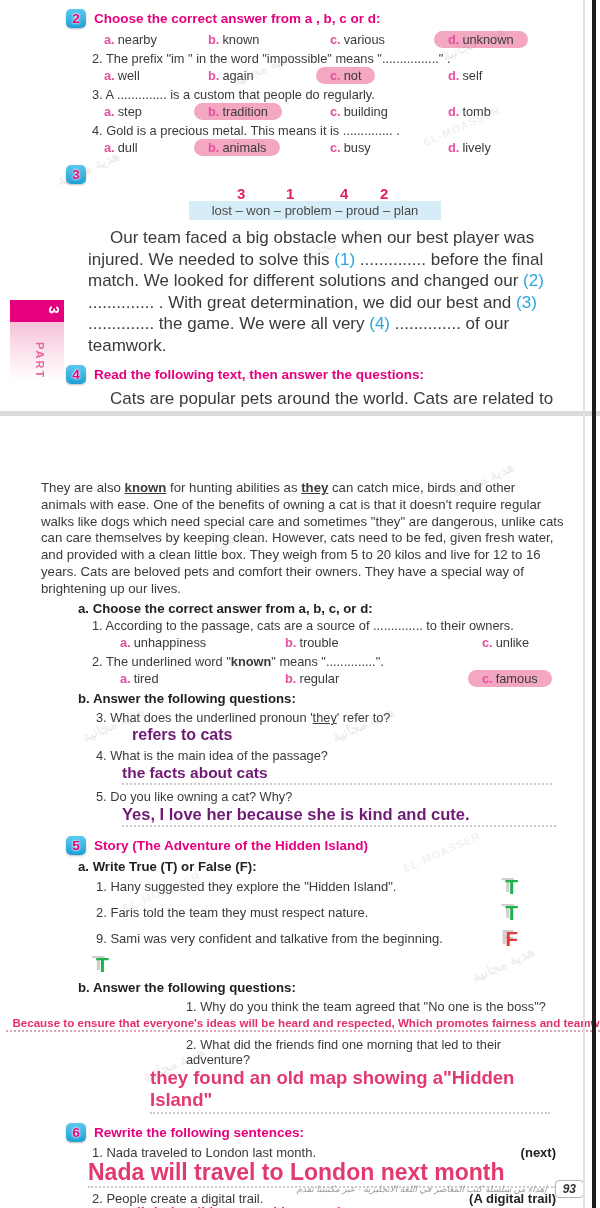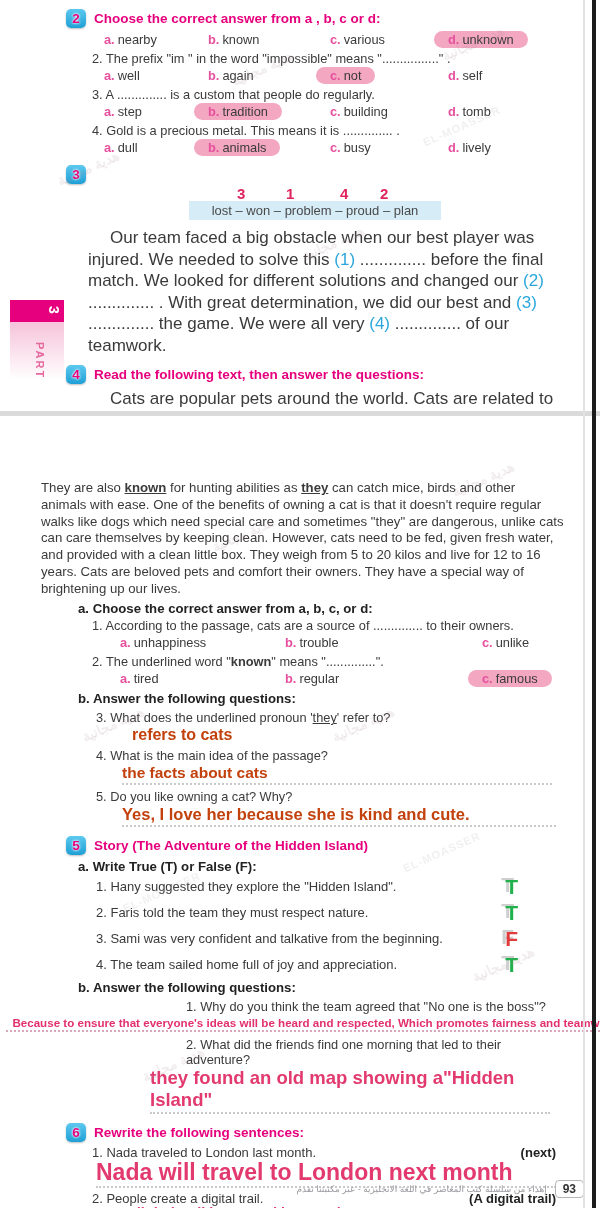--- a/index.html
+++ b/index.html
@@ -46,44 +46,44 @@
   .part-num{position:absolute;right:6px;top:2px;color:#fff;font-weight:800;font-size:14px;
             display:inline-block;transform:rotate(90deg);}
   .part-grad{height:58px;background:linear-gradient(180deg,#f6c3da,rgba(255,255,255,0));
              position:relative;}
   .part-word{position:absolute;left:36px;top:20px;color:#e6699f;font-weight:700;font-size:11px;
              letter-spacing:2px;display:inline-block;transform:rotate(90deg);transform-origin:left top;}
 
   .p2-para{margin:64px 36px 4px 41px;font-size:13.2px;line-height:1.27;}
   .sub-title{font-weight:700;font-size:13.2px;color:#222;margin:4px 0 2px 12px;}
   .bq{font-size:12.8px;margin:4px 0 0 30px;}
-  .hw{color:#c2410c;font-weight:800;}
+  .hw{color:#701a75;font-weight:800;}
   .hw-ans3{font-size:16px;margin:1px 12px 2px 66px;}
   .hw-ans4{font-size:15.5px;margin:1px 12px 3px 56px;border-bottom:2px dotted #c9c9c9;padding-bottom:1px;}
   .hw-ans5{font-size:16.5px;margin:1px 8px 4px 56px;border-bottom:2px dotted #c9c9c9;padding-bottom:1px;}
 
   .tf-row{display:flex;justify-content:space-between;align-items:center;
           margin:0 46px 5px 30px;font-size:13px;}
   .tf-ans{font-size:21px;font-weight:800;color:#21b14c;text-shadow:-4px -2px 0 #cfcfcf;line-height:1;}
   .tf-ans.red{color:#e03a3a;}
 
   .bq2{font-size:12.8px;margin:4px 0 0 120px;}
   .long-ans{color:#e2306e;font-weight:800;font-size:11.6px;margin:2px -60px 5px -60px;
             text-align:center;border-bottom:2px dotted #d9a7bb;padding-bottom:1px;white-space:nowrap;}
   .map-ans{color:#e23a6f;font-weight:800;font-size:18.5px;margin:0 14px 5px 84px;
            border-bottom:2px dotted #c9c9c9;padding-bottom:1px;}
 
   .rw-row{display:flex;justify-content:space-between;font-size:13px;margin:3px 8px 0 26px;}
   .rw-hint{font-weight:700;color:#222;white-space:nowrap;}
   .rw-ans{color:#e23a6f;font-weight:800;border-bottom:2px dotted #c9c9c9;margin-right:8px;
           padding-bottom:1px;line-height:1.08;}
-  .a1{font-size:23px;margin-left:30px;}
+  .a1{font-size:23px;margin-left:22px;}
   .a2{font-size:14.5px;margin-left:52px;}
 
-  .footer2{position:absolute;bottom:10px;right:16px;display:flex;align-items:center;gap:8px;z-index:20;}
+  .footer2{position:absolute;bottom:10px;right:16px;display:flex;align-items:center;gap:8px;z-index:20;font-style:italic;}
   .ar{font-size:9px;color:#9a9aa0;direction:rtl;}
 
   .wm{position:absolute;color:rgba(165,135,150,.16);font-size:14px;font-weight:700;
       transform:rotate(-24deg);pointer-events:none;z-index:3;white-space:nowrap;}
   .wm2{position:absolute;color:rgba(150,150,150,.14);font-size:11px;font-weight:700;letter-spacing:1px;
        transform:rotate(-24deg);pointer-events:none;z-index:3;white-space:nowrap;}
 </style>
 </head>
 <body>
 
@@ -220,25 +220,24 @@
 
       <div class="tf-row">
         <span>1. Hany suggested they explore the "Hidden Island".</span>
         <span class="tf-ans">T</span>
       </div>
       <div class="tf-row">
         <span>2. Faris told the team they must respect nature.</span>
         <span class="tf-ans">T</span>
       </div>
       <div class="tf-row">
-        <span>3. Sami was very confident and talkative from the beginning.</span>
+        <span>9. Sami was very confident and talkative from the beginning.</span>
         <span class="tf-ans red">F</span>
       </div>
       <div class="tf-row">
-        <span>4. The team sailed home full of joy and appreciation.</span>
         <span class="tf-ans">T</span>
       </div>
 
       <div class="sub-title">b. Answer the following questions:</div>
       <div class="bq2">1. Why do you think the team agreed that "No one is the boss"?</div>
       <div class="long-ans">Because  to ensure that everyone's ideas will be heard and respected, Which promotes fairness and teamwork</div>
       <div class="bq2">2. What did the friends find one morning that led to their adventure?</div>
       <div class="map-ans">they found an old map showing a"Hidden Island"</div>
     </div>
 

